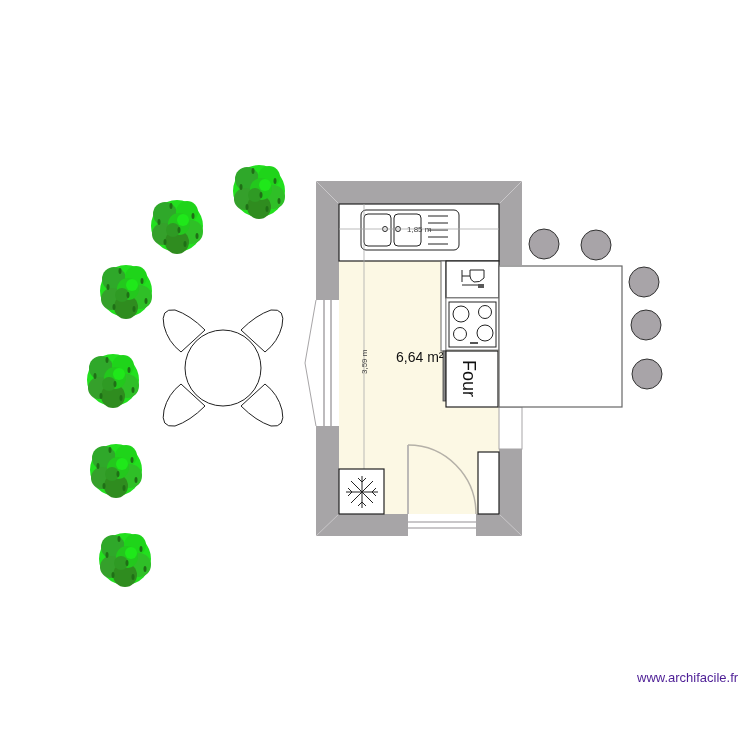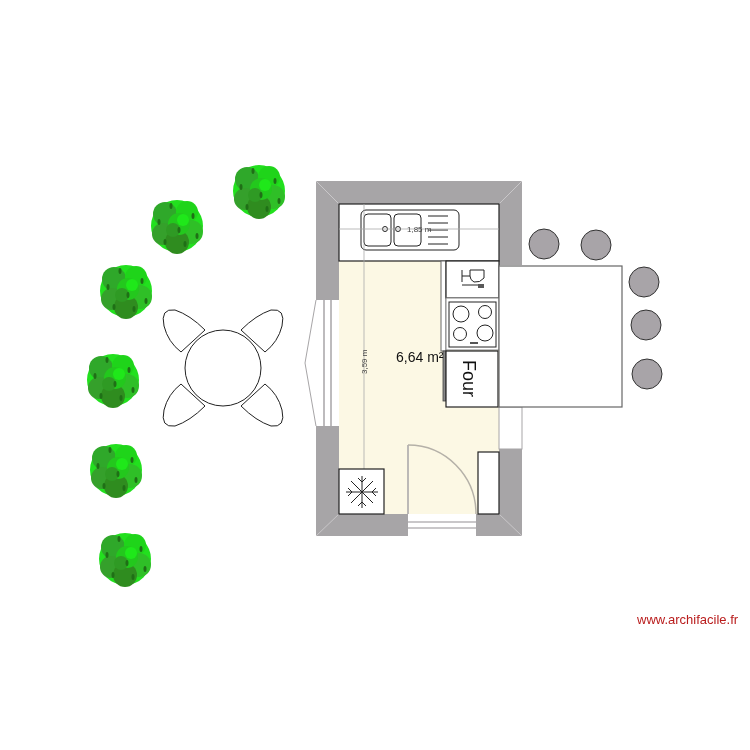--- a/index.html
+++ b/index.html
@@ -1,18 +1,18 @@
 <!DOCTYPE html>
 <html><head>
 <meta charset="utf-8">
 <style>
   html, body { margin: 0; padding: 0; background: #ffffff; }
   body { width: 750px; height: 750px; position: relative; overflow: hidden; font-family: "Liberation Sans", sans-serif; }
   #plan { position: absolute; left: 0; top: 0; width: 750px; height: 750px; }
-  .watermark { position: absolute; left: 637px; top: 612px; font-size: 13px; color: #b91c1c; font-family: "Liberation Sans", sans-serif; }
+  .watermark { position: absolute; left: 637px; top: 670px; font-size: 13px; color: #4c1d95; font-family: "Liberation Sans", sans-serif; }
   .area-label { font-family: "Liberation Sans", sans-serif; font-size: 14px; fill: #111; }
   .dim-label { font-family: "Liberation Sans", sans-serif; font-size: 8px; fill: #444; }
   .four-label { font-family: "Liberation Sans", sans-serif; font-size: 18px; fill: #111; }
 </style>
 </head>
 <body>
 
 <svg id="plan" viewBox="0 0 750 750" xmlns="http://www.w3.org/2000/svg">
   <defs>
     <g id="bush">

